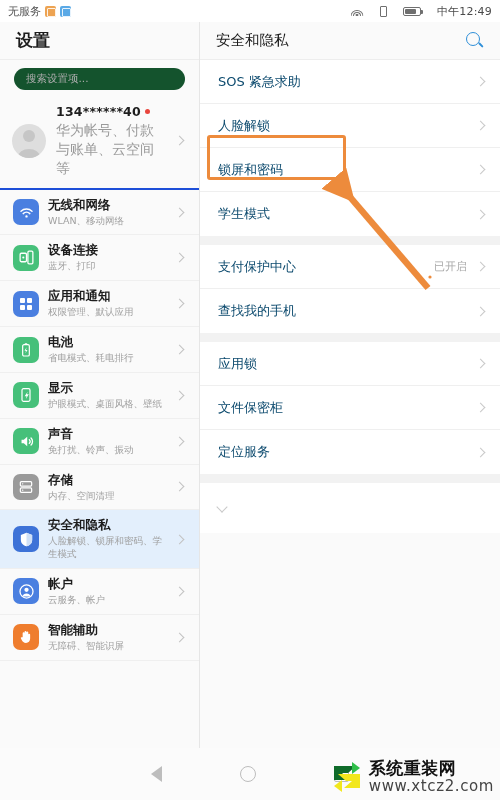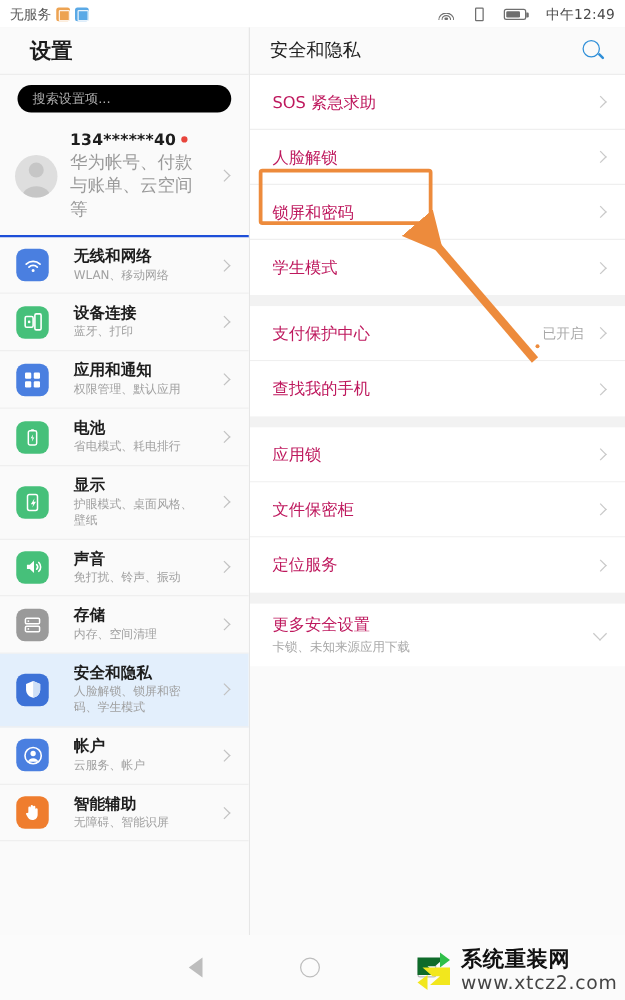--- a/index.html
+++ b/index.html
@@ -67,27 +67,27 @@
   
   .left-pane {
     width: 200px;
     background: #fafafa;
     border-right: 1px solid #e6e6e6;
     display: flex; flex-direction: column;
     min-height: 0;
   }
   .left-title {
     height: 38px; display: flex; align-items: center;
-    padding: 0 24px;
+    padding: 0 16px;
     font-size: 17px; color: #1d1d1d; font-weight: 600;
     border-bottom: 1px solid #ededed;
   }
   .search-wrap { padding: 8px 14px 6px 14px; background: #fafafa; }
   .search-box {
-    height: 22px; background: #000000; border-radius: 11px;
+    height: 22px; background: #14532d; border-radius: 11px;
     display: flex; align-items: center; padding: 0 12px;
   }
   .search-box span { font-size: 10.5px; color: #adadad; }
 
   .account-row {
     display: flex; align-items: center; gap: 10px;
     padding: 8px 10px 10px 12px;
     border-bottom: 2px solid #1d4ed8;
     background: #fafafa;
   }
@@ -111,21 +111,21 @@
   .red-dot { width: 5px; height: 5px; border-radius: 50%; background: #e8453c; display: inline-block; }
   .acct-sub { font-size: 14px; color: #9a9a9a; line-height: 1.35; margin-top: 2px; }
   .chev {
     flex: 0 0 auto; width: 7px; height: 7px;
     border-top: 1.3px solid #c2c2c2; border-right: 1.3px solid #c2c2c2;
     transform: rotate(45deg); margin-right: 6px;
   }
 
   .nav-list { flex: 1 1 auto; overflow: hidden; background: #fafafa; }
   .nav-item {
-    display: flex; align-items: center; gap: 20px;
+    display: flex; align-items: center; gap: 9px;
     padding: 7px 10px 7px 13px;
     border-bottom: 1px solid #efefef;
     min-height: 44px;
   }
   .nav-item.active { background: #e3effc; }
   .nav-ico {
     flex: 0 0 26px; width: 26px; height: 26px; border-radius: 7px;
     display: flex; align-items: center; justify-content: center;
   }
   .nav-ico svg { display: block; }
@@ -159,21 +159,21 @@
   .sec-gap { height: 9px; background: #f2f2f2; }
   .row {
     display: flex; align-items: center;
     padding: 0 16px 0 18px;
     height: 44px;
     background: #ffffff;
     border-bottom: 1px solid #efefef;
     position: relative;
   }
   .row.last { border-bottom: none; }
-  .row-label { font-size: 13px; color: #be185d; flex: 1 1 auto; }
+  .row-label { font-size: 13px; color: #0c4a6e; flex: 1 1 auto; }
   .row-value { font-size: 11px; color: #a8a8a8; margin-right: 10px; }
   .row-chev {
     width: 7px; height: 7px;
     border-top: 1.4px solid #c9c9c9; border-right: 1.4px solid #c9c9c9;
     transform: rotate(45deg); flex: 0 0 auto;
   }
   .row.tall { height: 50px; align-items: center; }
   .row-stack { flex: 1 1 auto; }
   .row-sub { font-size: 10px; color: #a8a8a8; margin-top: 2px; }
   .row-chev-down {
@@ -460,24 +460,20 @@
             <div class="row-chev"></div>
           </div>
           <div class="row last">
             <div class="row-stack">
               <div class="row-label">定位服务</div>
             </div>
             <div class="row-chev"></div>
           </div>
           <div class="sec-gap"></div>
           <div class="row tall last">
-            <div class="row-stack">
-              <div class="row-label">更多安全设置</div>
-              <div class="row-sub">卡锁、未知来源应用下载</div>
-            </div>
             <div class="row-chev-down"></div>
           </div>
         </div>
     </div>
   </div>
 
   <div class="navbar">
     <div class="nav-back"></div>
     <div class="nav-home"></div>
     <div class="nav-recent"></div>

